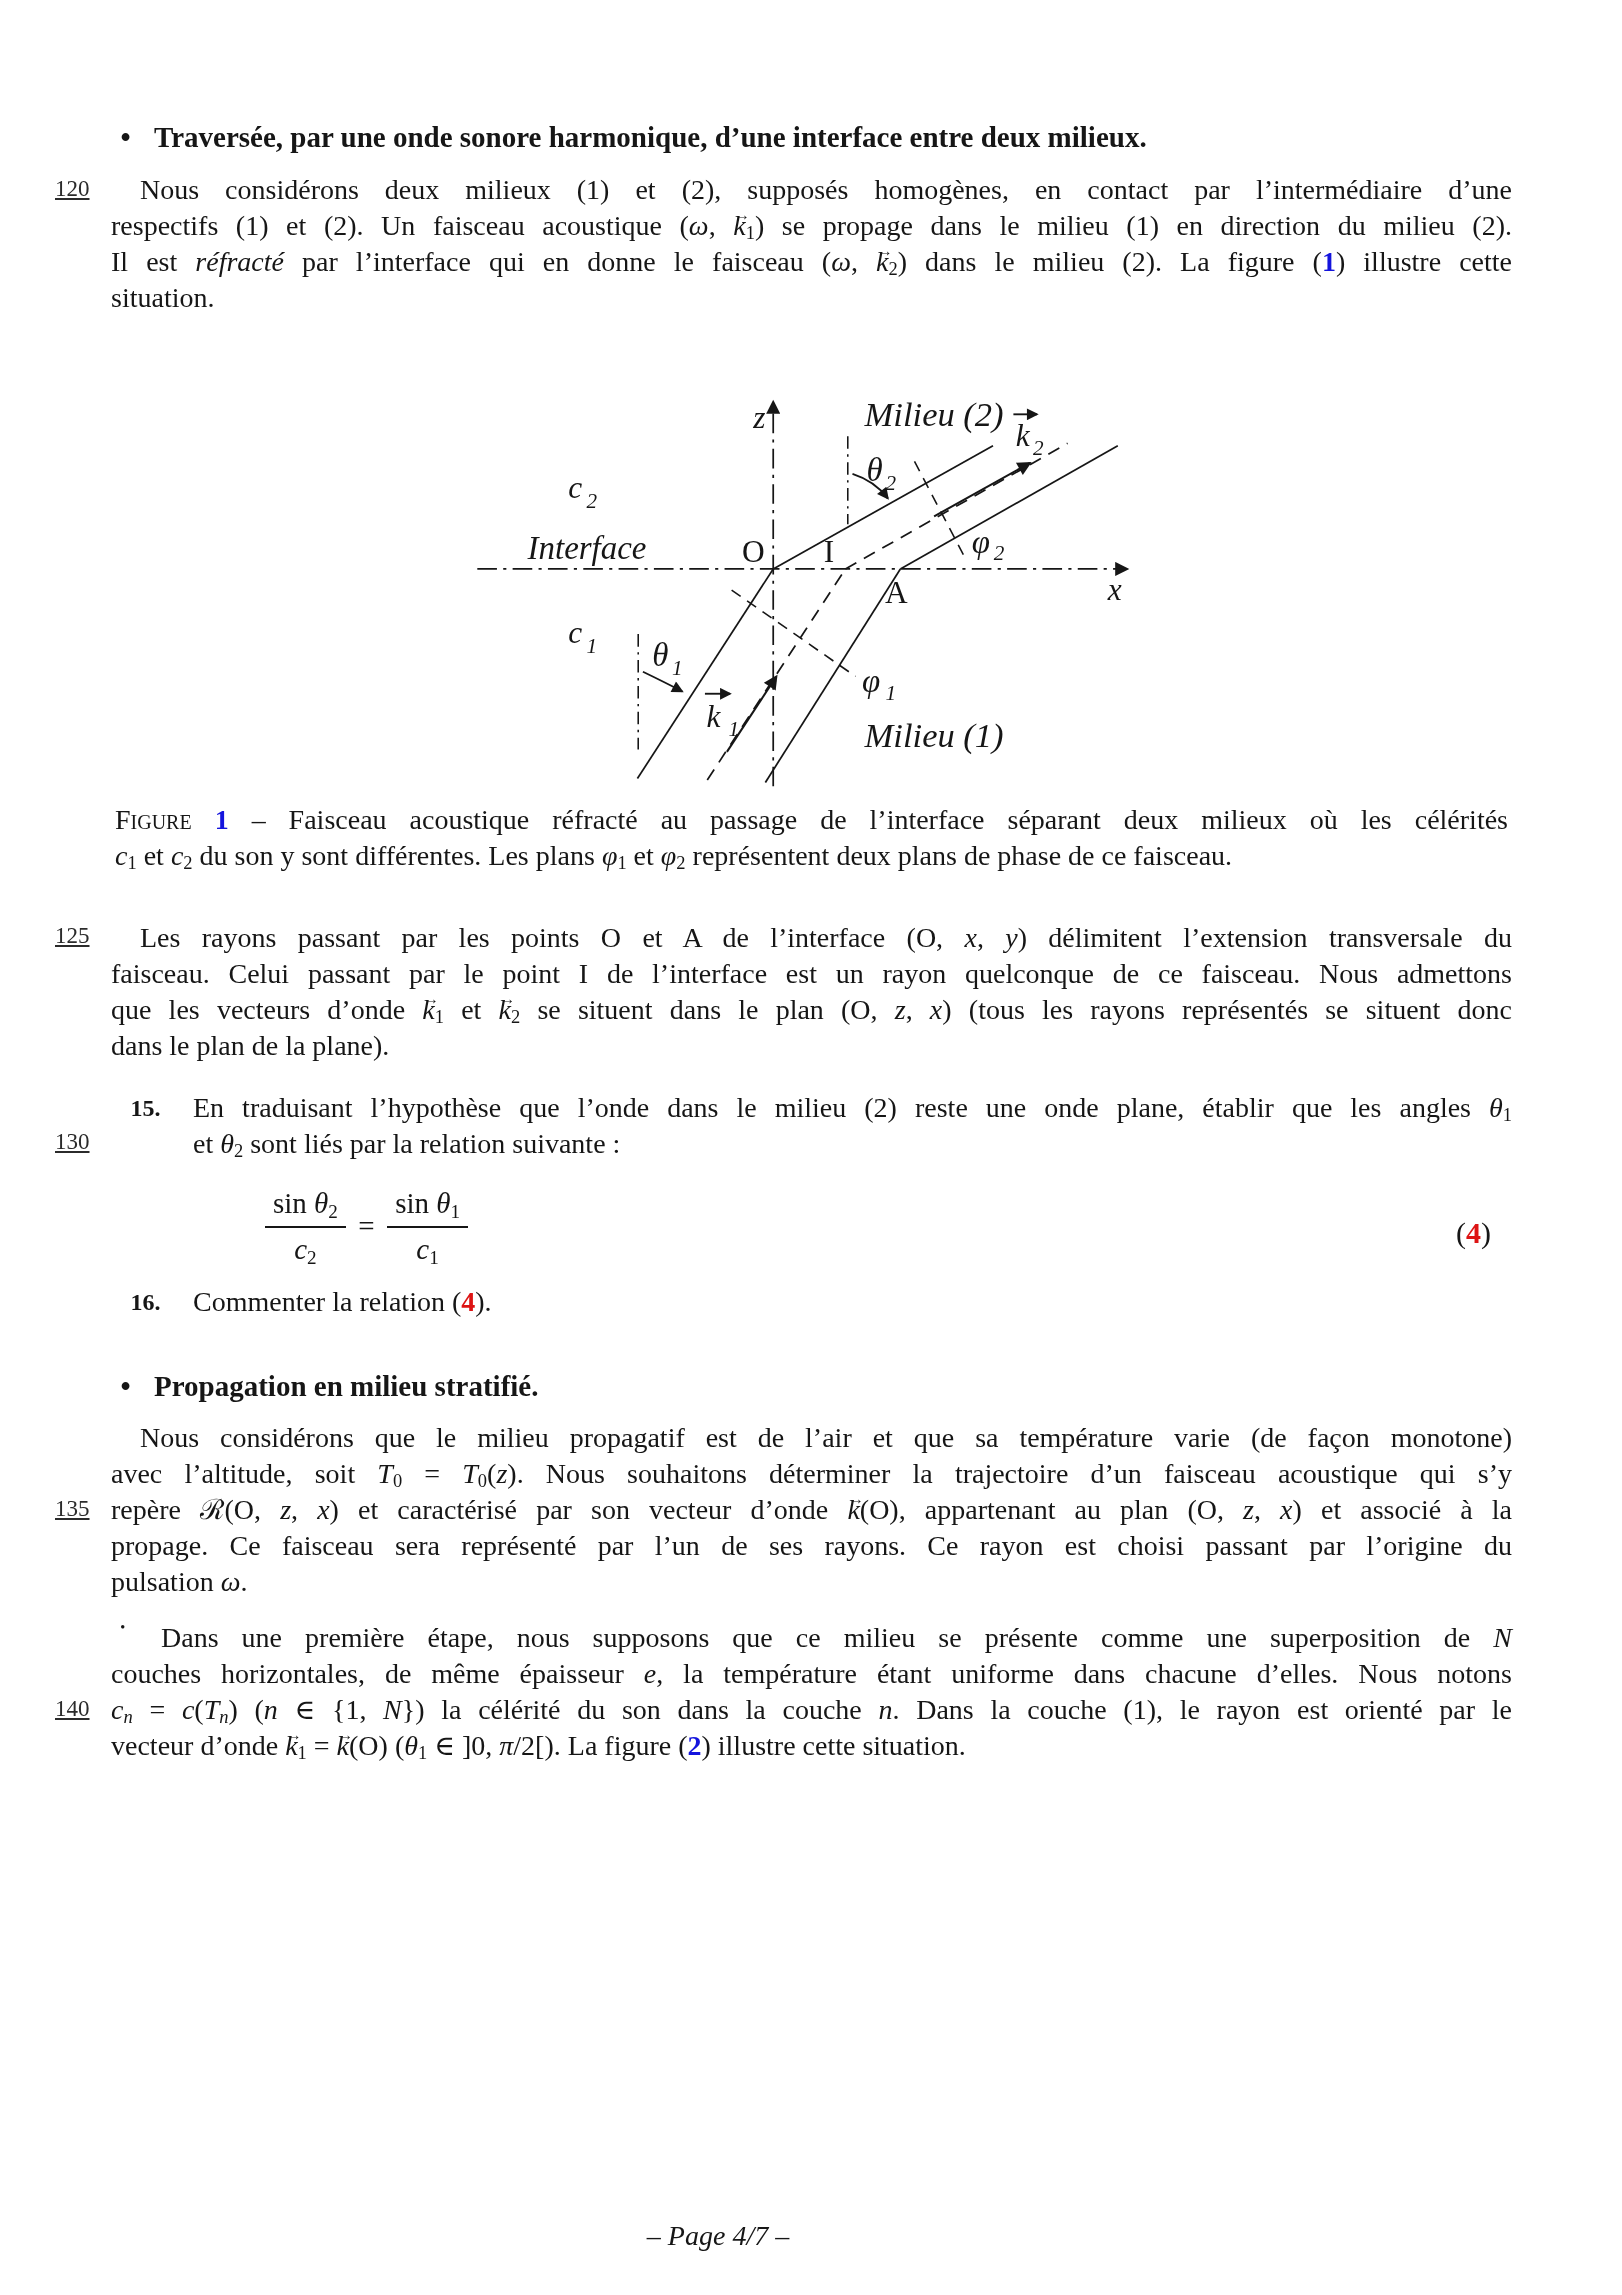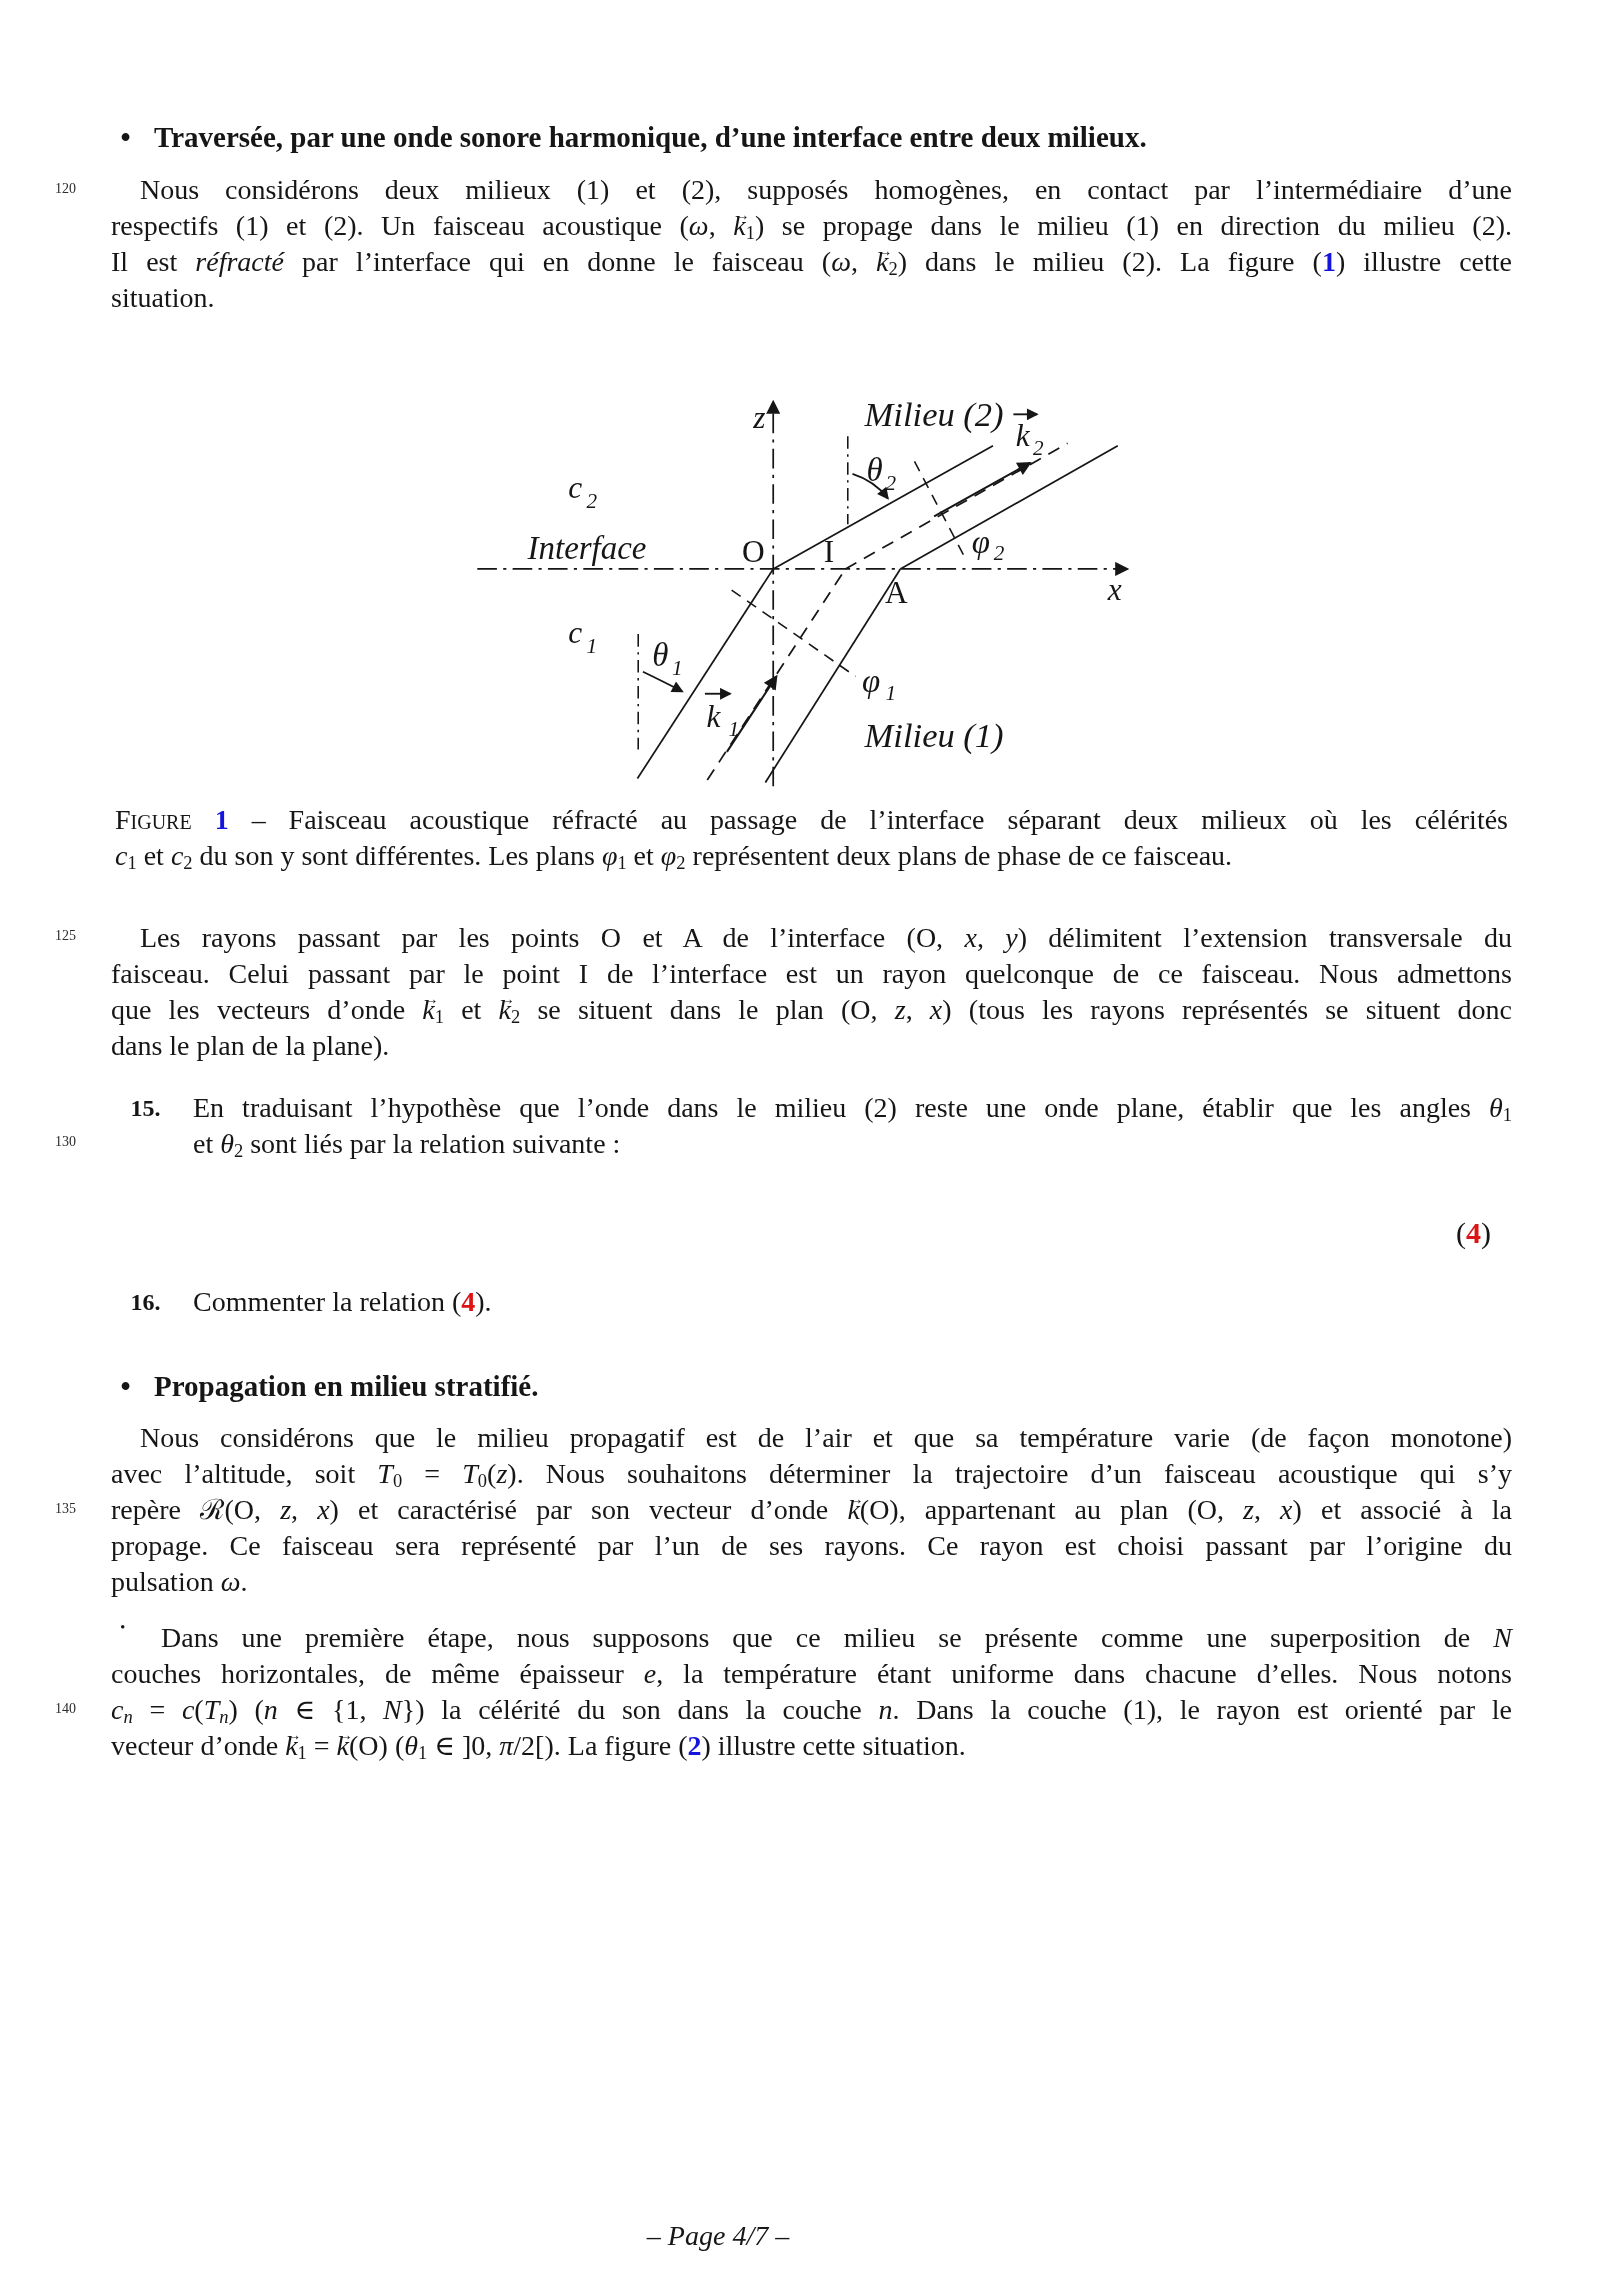--- a/index.html
+++ b/index.html
@@ -17,22 +17,22 @@
   .vec::after{content:"→";position:absolute;left:0.08em;top:-0.72em;font-size:0.55em;font-style:normal;}
   .bref{color:#1414dd;font-weight:bold;}
   .rref{color:#dd1414;font-weight:bold;}
   .sc{font-variant:small-caps;}
   .h{position:absolute;left:111px;width:1401px;font-weight:bold;font-size:29px;line-height:36px;}
   .h .btxt{padding-left:43px;display:block;}
   .bullet{position:absolute;left:9.4px;top:0;font-weight:bold;}
   .item{position:absolute;left:111px;width:1401px;}
   .itemno{position:absolute;left:19.6px;top:0;height:36px;line-height:36px;font-size:24px;font-weight:bold;}
   .itembody{padding-left:82px;}
-  .lineno{position:absolute;left:55px;width:44px;font-size:14px;line-height:20.4px;
-          color:#2b2b2b;font-family:"Liberation Serif","DejaVu Serif",serif;}
+  .lineno{position:absolute;left:55px;width:44px;font-size:23px;line-height:20.4px;
+          color:#2b2b2b;font-family:"Liberation Serif","DejaVu Serif",serif;text-decoration:underline;}
   .eq{position:absolute;left:265px;top:1187px;display:flex;align-items:center;font-size:29px;}
   .frac{display:inline-block;text-align:center;}
   .num{display:block;padding:0 7.9px 5.5px 7.9px;border-bottom:2.4px solid #161616;}
   .den{display:block;padding-top:5.5px;}
   .eqs{margin:0 12.6px;}
   .eqtag{position:absolute;left:1456px;top:1216px;font-size:30px;}
   .footer{position:absolute;left:0;top:2220px;width:1436px;text-align:center;
           font-style:italic;font-size:28px;}
   svg.fig{position:absolute;left:467px;top:379px;width:687px;height:416px;}
   svg.fig text{fill:#161616;}
@@ -143,20 +143,31 @@
   </div>
 
   <div class="item" style="top:1090px">
     <span class="itemno">15.</span>
     <div class="itembody">
       <div class="line">En traduisant l’hypothèse que l’onde dans le milieu (2) reste une onde plane, établir que les angles <i>θ</i><sub>1</sub></div>
       <div class="line last">et <i>θ</i><sub>2</sub> sont liés par la relation suivante :</div>
     </div>
   </div>
 
+  <div class="eq">
+    <span class="frac">
+      <span class="num">sin <i>θ</i><sub>2</sub></span>
+      <span class="den"><i>c</i><sub>2</sub></span>
+    </span>
+    <span class="eqs">=</span>
+    <span class="frac">
+      <span class="num">sin <i>θ</i><sub>1</sub></span>
+      <span class="den"><i>c</i><sub>1</sub></span>
+    </span>
+  </div>
   <div class="eqtag">(<span class="rref">4</span>)</div>
 
   <div class="item" style="top:1284px">
     <span class="itemno">16.</span>
     <div class="itembody">
       <div class="line last">Commenter la relation (<span class="rref">4</span>).</div>
     </div>
   </div>
 
   <div class="h" style="top:1368px">

